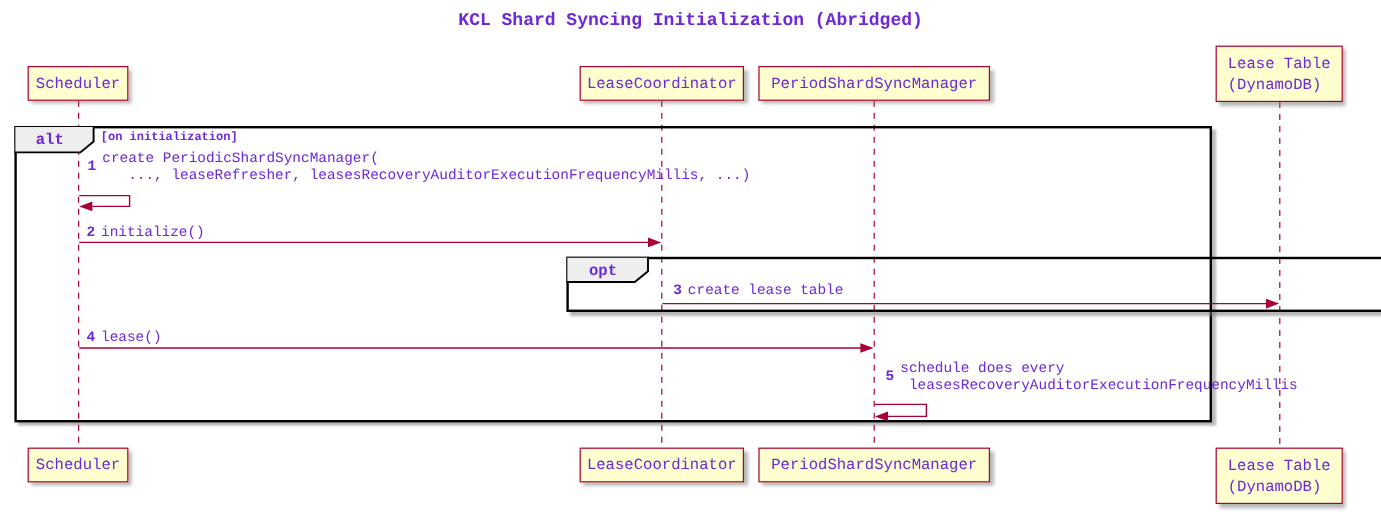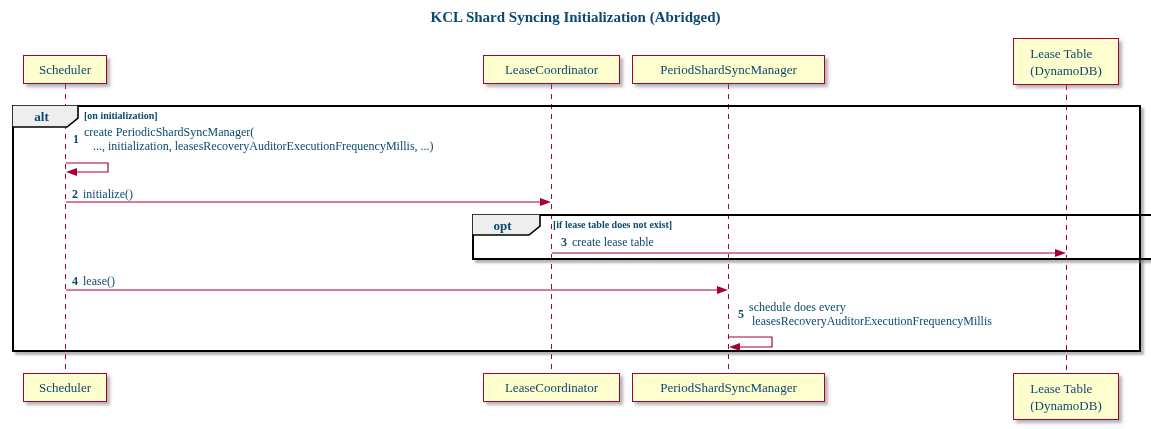--- a/index.html
+++ b/index.html
@@ -1,21 +1,21 @@
 <!DOCTYPE html>
 <html style="--participant-fill: #FEFECE; --participant-border: #A80036; --arrow: #A80036; --lifeline: #A80036; --frame-border: #000000; --frame-header-fill: #EEEEEE;"><head>
 <meta charset="utf-8">
 <style>
   html,body{margin:0;padding:0;background:#ffffff;}
   #canvas{
     position:relative;
     width:1151px;height:429px;
     background:#ffffff;
-    font-family:Liberation Serif, serif;
-    color:#0c4a6e;
+    font-family:Liberation Mono, monospace;
+    color:#6d28d9;
     overflow:hidden;
   }
   .title{
     position:absolute;left:0;top:9px;width:1151px;
     text-align:center;font-size:15px;font-weight:bold;
   }
   .svg-layer{position:absolute;left:0;top:0;pointer-events:none;}
   .lifeline{stroke:var(--lifeline,#A80036);stroke-width:1;stroke-dasharray:5,5;fill:none;}
   .arrow-line{stroke:var(--arrow,#A80036);stroke-width:1.2;fill:none;}
   .arrow-head{fill:var(--arrow,#A80036);stroke:none;}
@@ -67,34 +67,33 @@
   <div class="pbox" style="left:632px;top:55px;width:193px;height:29px;">PeriodShardSyncManager</div>
   <div class="pbox" style="left:1013px;top:38px;width:106px;height:47px;">Lease Table
 (DynamoDB)</div>
 
   <div class="pbox" style="left:23px;top:373px;width:84px;height:29px;">Scheduler</div>
   <div class="pbox" style="left:483px;top:373px;width:137px;height:29px;">LeaseCoordinator</div>
   <div class="pbox" style="left:632px;top:373px;width:193px;height:29px;">PeriodShardSyncManager</div>
   <div class="pbox" style="left:1013px;top:373px;width:106px;height:47px;">Lease Table
 (DynamoDB)</div>
 
-  <div class="frame" style="left:12px;top:105px;width:1129px;height:247px;">
+  <div class="frame" style="left:12px;top:105px;width:998px;height:247px;">
     <svg class="frame-pentagon" width="70" height="24">
       <polygon class="pent" points="0,0 66,0 66,13 55,22 0,22"></polygon>
     </svg>
     <div class="frame-keyword" style="left:0;top:2px;width:55px;">alt</div>
     <div class="frame-condition" style="left:70px;top:3px;">[on initialization]</div>
   </div>
 
   <div class="frame" style="left:472px;top:214px;width:682px;height:46px;">
     <svg class="frame-pentagon" width="72" height="23">
       <polygon class="pent" points="0,0 68,0 68,12 57,21 0,21"></polygon>
     </svg>
     <div class="frame-keyword" style="left:0;top:2px;width:57px;">opt</div>
-    <div class="frame-condition" style="left:79px;top:3px;">[if lease table does not exist]</div>
   </div>
 
   <svg class="svg-layer" width="1151" height="429">
 
     <path class="arrow-line" d="M 66 163 H 108 V 172 H 77"></path>
     <polygon class="arrow-head" points="66,172 77,168 77,176"></polygon>
 
     <line class="arrow-line" x1="66" y1="202" x2="541" y2="202"></line>
     <polygon class="arrow-head" points="551,202 540,198 540,206"></polygon>
 
@@ -104,21 +103,21 @@
     <line class="arrow-line" x1="66" y1="290" x2="718" y2="290"></line>
     <polygon class="arrow-head" points="728,290 717,286 717,294"></polygon>
 
     <path class="arrow-line" d="M 729 337 H 772 V 347 H 740"></path>
     <polygon class="arrow-head" points="729,347 740,343 740,351"></polygon>
   </svg>
 
   <div class="msg" style="left:73px;top:126px;">
     <span class="msg-num">1</span>
     <span class="msg-text">create PeriodicShardSyncManager(
-   ..., initialization, leasesRecoveryAuditorExecutionFrequencyMillis, ...)</span>
+   ..., leaseRefresher, leasesRecoveryAuditorExecutionFrequencyMillis, ...)</span>
   </div>
 
   <div class="msg" style="left:72px;top:188px;">
     <span class="msg-num">2</span>
     <span class="msg-text">initialize()</span>
   </div>
 
   <div class="msg" style="left:561px;top:236px;">
     <span class="msg-num">3</span>
     <span class="msg-text">create lease table</span>

